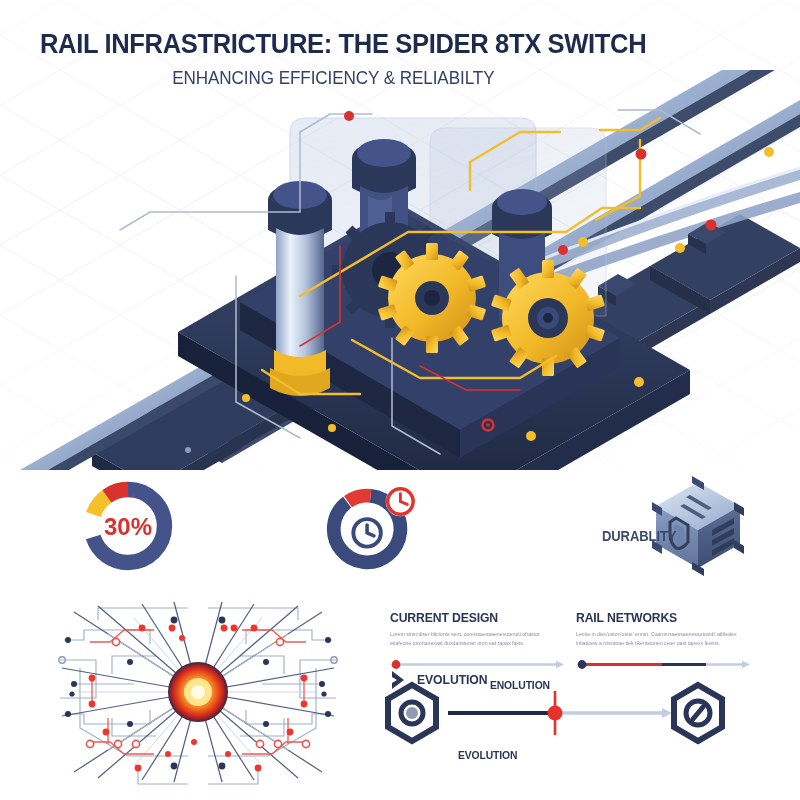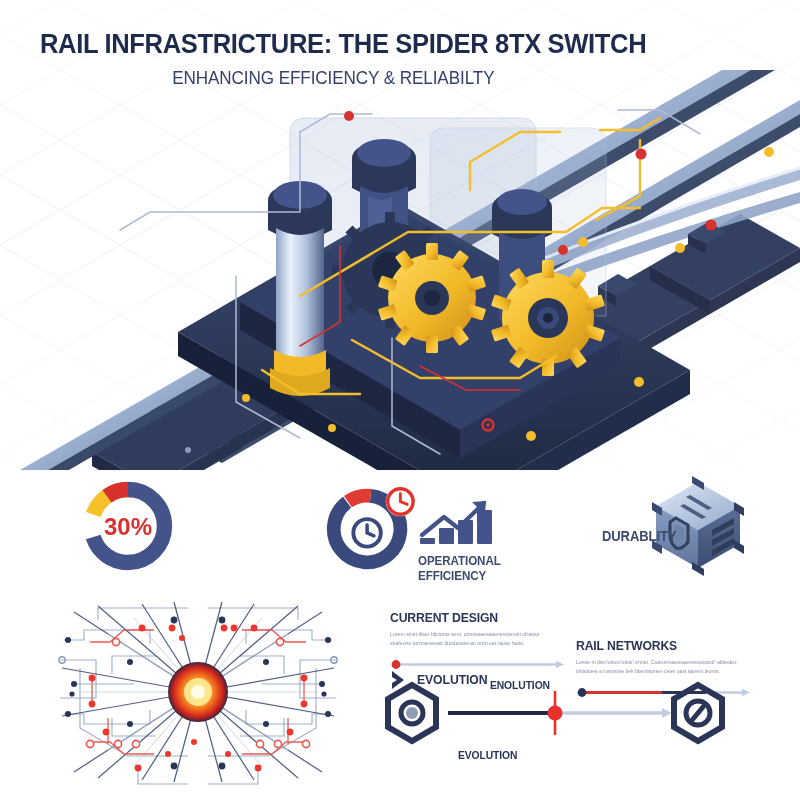--- a/index.html
+++ b/index.html
@@ -111,21 +111,21 @@
   #compare {
     position: absolute;
     left: 390px;
     top: 610px;
     width: 400px;
     height: 90px;
     z-index: 5;
   }
   .col { position: absolute; width: 186px; top: 0; }
   #col-current { left: 0; }
-  #col-rail    { left: 186px; margin-top: 28px; }
+  #col-rail    { left: 186px; }
 
   .col-head {
     font-size: 13px;
     font-weight: 700;
     color: #2a3557;
     letter-spacing: -0.15px;
     text-transform: uppercase;
     transform: scaleX(0.94);
     transform-origin: left center;
     white-space: nowrap;
@@ -478,34 +478,20 @@
       </g>
 
       <g>
         <circle cx="80" cy="24" r="15" fill="#ffffff"></circle>
         <circle cx="80" cy="24" r="13" fill="none" stroke="#e5332b" stroke-width="3.6"></circle>
         <path d="M80 16 L80 24 L87 27" fill="none" stroke="#e5332b" stroke-width="3" stroke-linecap="round"></path>
       </g>
     </svg>
   </div>
 
-  <div class="kpi kpi-stack" id="kpi-eff-text">
-    <svg width="76" height="48" viewBox="0 0 76 48">
-      <g fill="#44548a">
-        <rect x="2" y="38" width="15" height="6" rx="1"></rect>
-        <rect x="21" y="28" width="15" height="16" rx="1"></rect>
-        <rect x="40" y="20" width="15" height="24" rx="1"></rect>
-        <rect x="59" y="10" width="15" height="34" rx="1"></rect>
-      </g>
-      <path d="M4 35 L26 17 L40 28 L66 3" fill="none" stroke="#44548a" stroke-width="4.2" stroke-linejoin="round" stroke-linecap="round"></path>
-      <path d="M54 2 L68 1 L67 15 Z" fill="#44548a"></path>
-    </svg>
-    <div class="kpi-label">OPERATIONAL
-EFFICIENCY</div>
-  </div>
 
   <div class="kpi" id="kpi-durability">
     <svg width="96" height="110" viewBox="0 0 96 110">
       <defs>
         <linearGradient id="cubeTop" x1="0" y1="0" x2="1" y2="1">
           <stop offset="0%" stop-color="#dfe8f6"></stop>
           <stop offset="100%" stop-color="#93a9cc"></stop>
         </linearGradient>
         <linearGradient id="cubeL" x1="0" y1="0" x2="0" y2="1">
           <stop offset="0%" stop-color="#8ba0c6"></stop>

